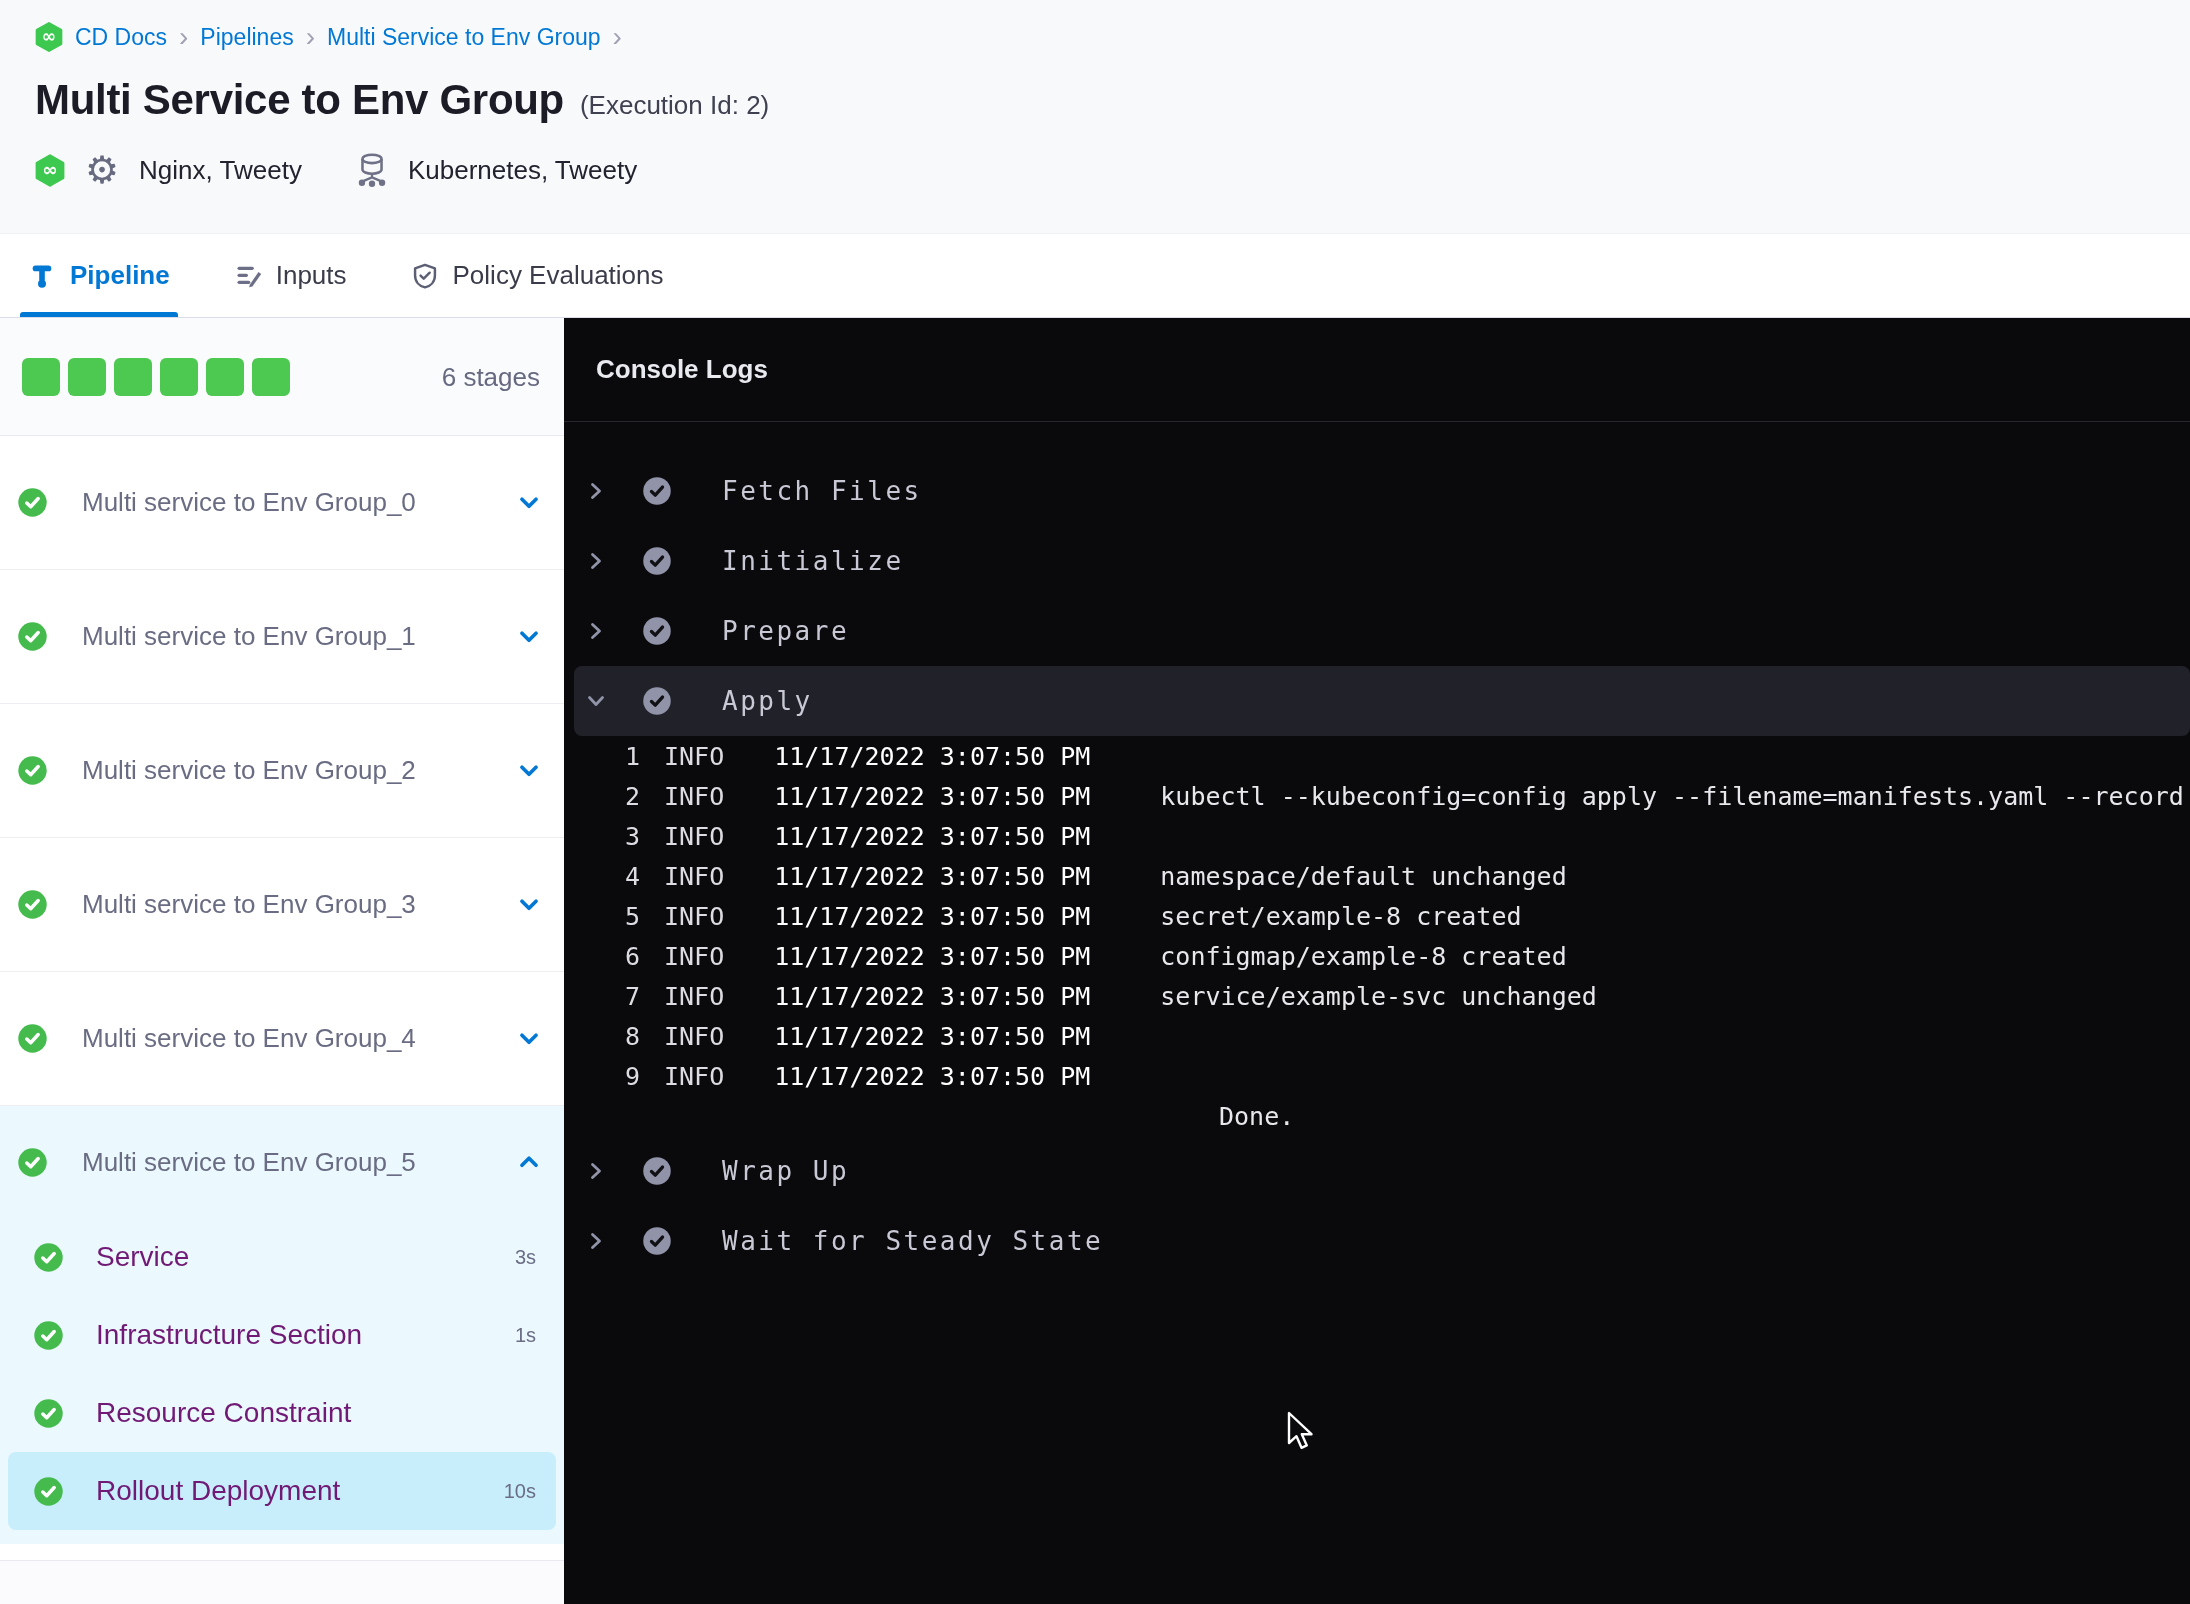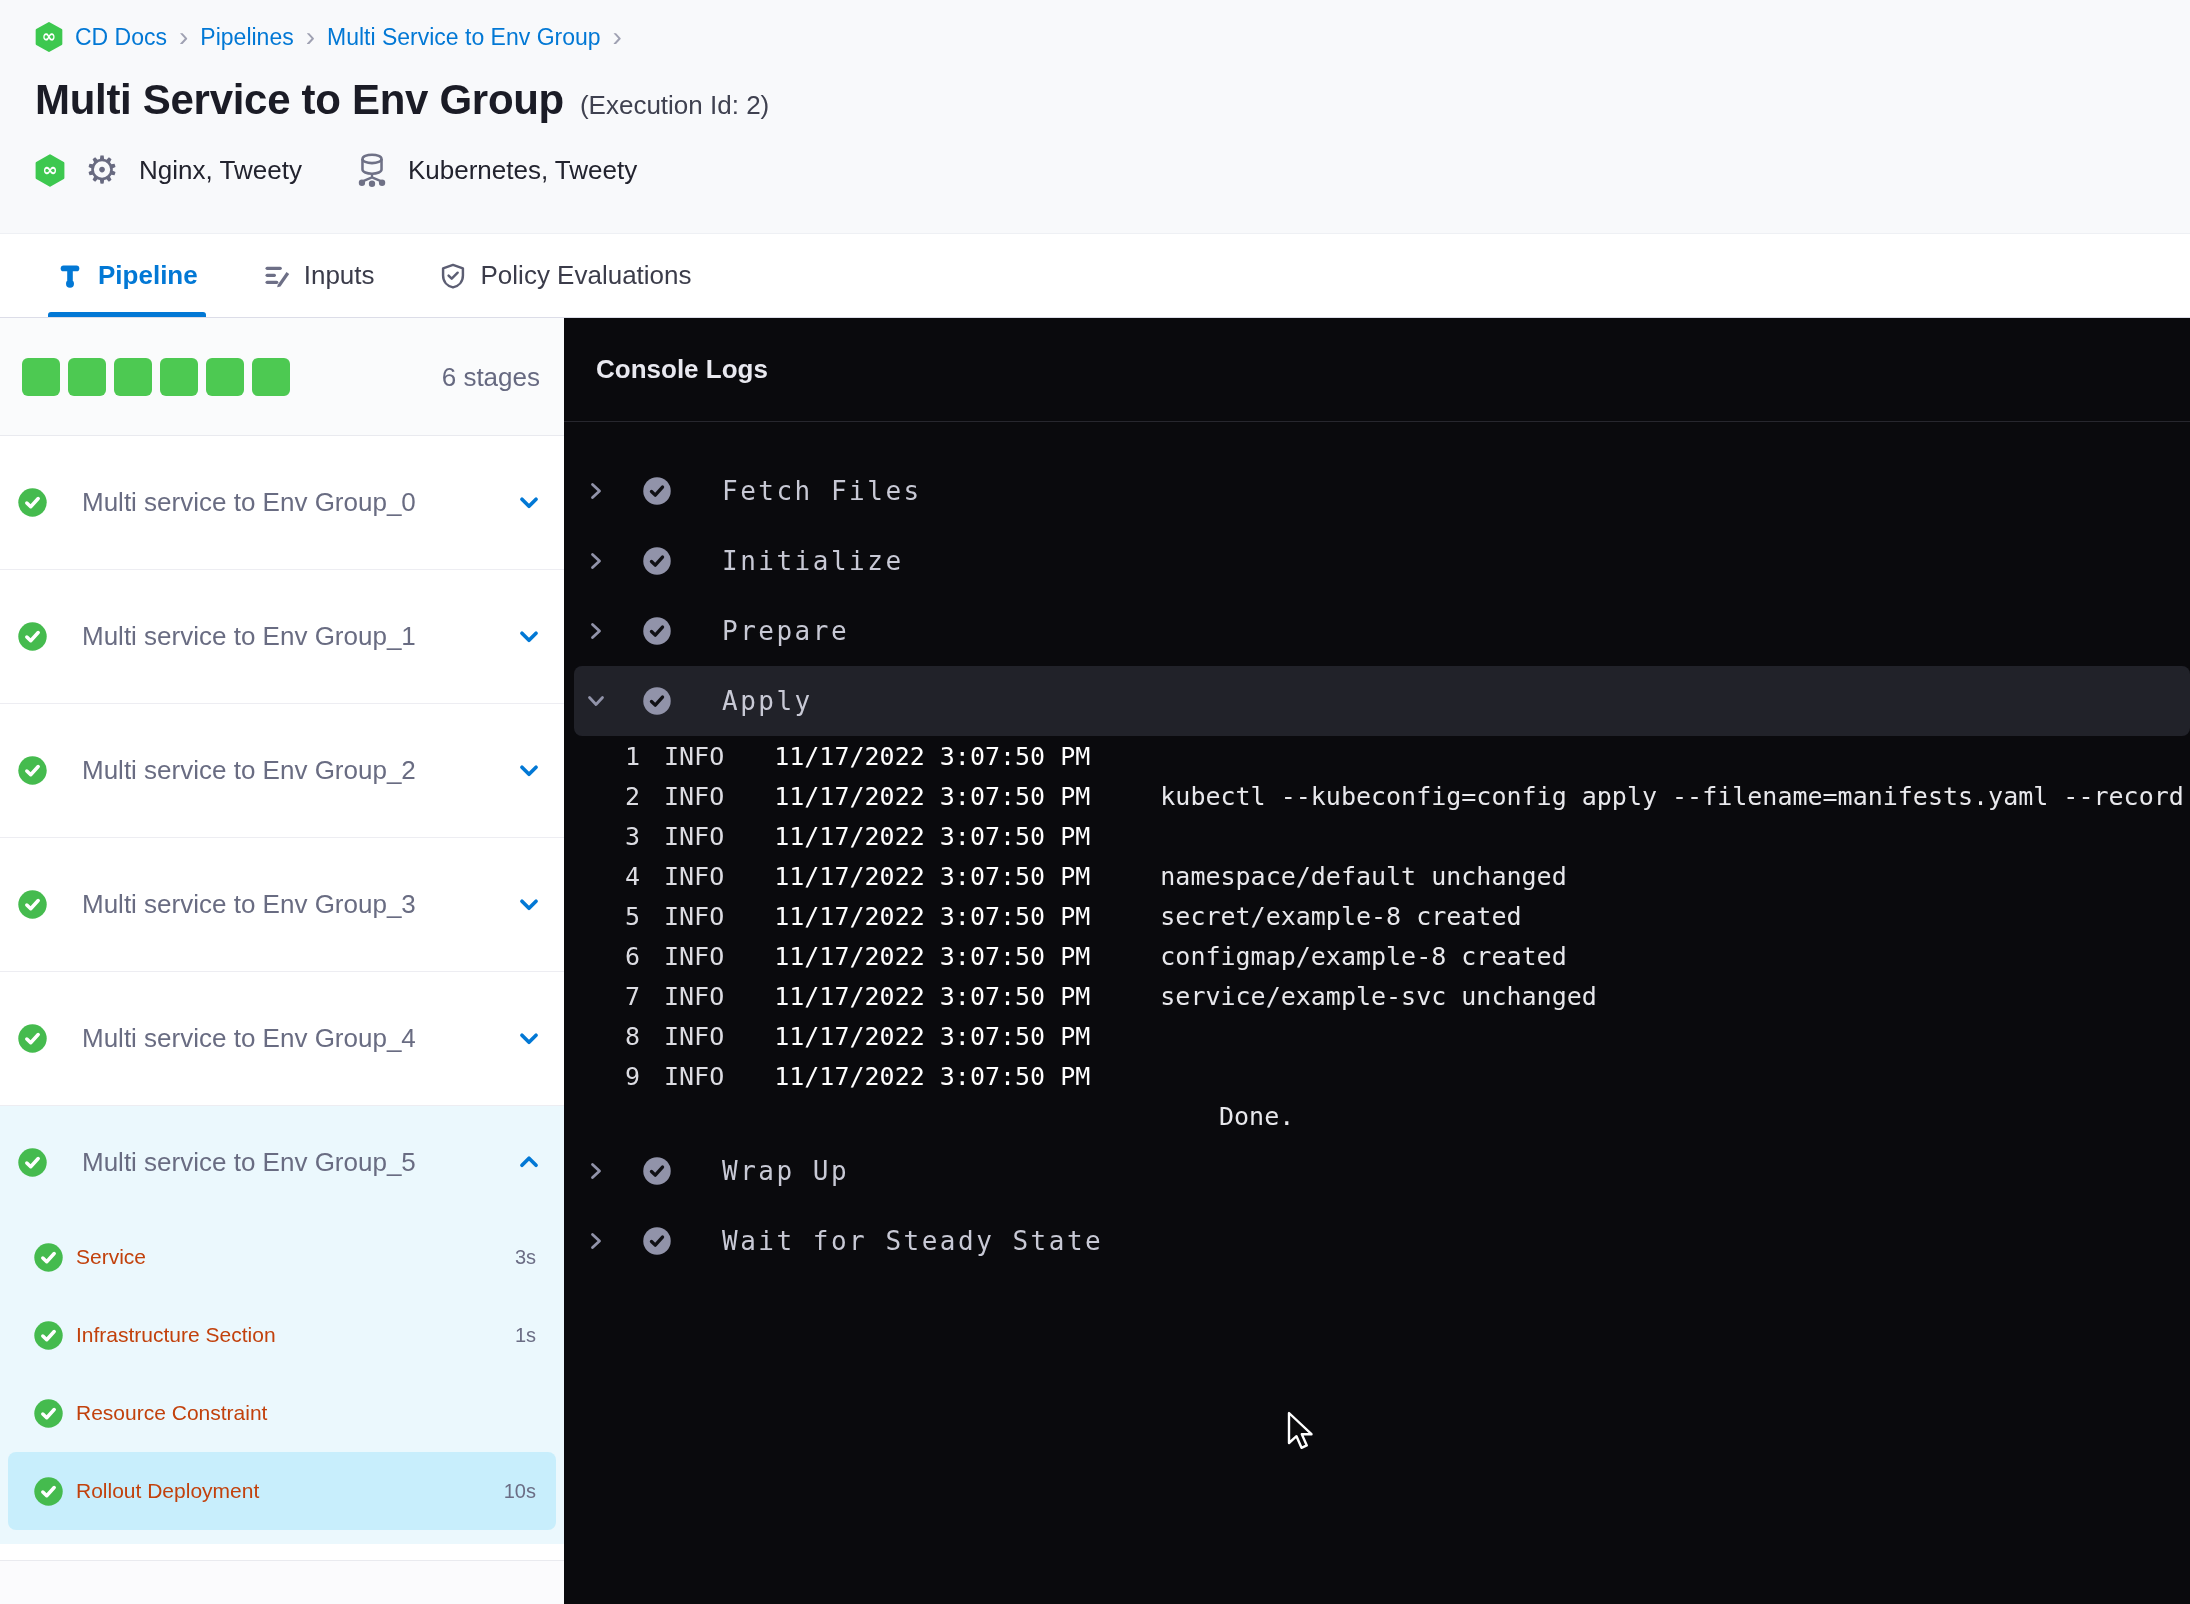--- a/index.html
+++ b/index.html
@@ -11,40 +11,40 @@
   .breadcrumb { position:absolute; top:22px; left:35px; display:flex; align-items:center; gap:12px; }
   .breadcrumb a { color:#0278d5; font-size:23px; text-decoration:none; }
   .crumb-sep { color:#9fa1b2; font-size:28px; line-height:22px; }
   .title-row { position:absolute; top:76px; left:35px; display:flex; align-items:baseline; gap:16px; }
   .title-row h1 { font-size:42px; font-weight:bold; color:#1b1c26; letter-spacing:-0.3px; }
   .exec-id { font-size:26px; color:#3f4150; }
   .services-row { position:absolute; top:148px; left:35px; height:44px; display:flex; align-items:center; gap:20px; }
   .services-row .txt { font-size:26px; color:#22232e; }
   .gear-glyph { font-size:38px; color:#686a80; line-height:38px; }
   .env-gap { width:14px; }
-  .tabbar { position:absolute; left:0; right:0; bottom:0; height:84px; background:#ffffff; border-top:1px solid #eef0f4; display:flex; align-items:stretch; padding-left:48px; }
+  .tabbar { position:absolute; left:0; right:0; bottom:0; height:84px; background:#ffffff; border-top:1px solid #eef0f4; display:flex; align-items:stretch; padding-left:20px; }
   .tab { position:relative; display:flex; align-items:center; gap:14px; margin-right:48px; padding:0 8px; cursor:pointer; }
   .tab .tab-label { font-size:26px; color:#3b3c4a; }
   .tab.active .tab-label { color:#0278d5; font-weight:bold; }
   .tab.active::after { content:""; position:absolute; left:0; right:0; bottom:0; height:5px; border-radius:3px 3px 0 0; background:#0278d5; }
 
   
   .left-panel { position:absolute; top:318px; left:0; width:564px; bottom:0; background:#fff; display:flex; flex-direction:column; }
   .stages-header { position:relative; height:118px; background:#fafbfc; border-bottom:1px solid #e9eaef; flex:0 0 auto; }
   .squares { position:absolute; left:22px; top:40px; display:flex; gap:8px; }
   .square { width:38px; height:38px; border-radius:6px; background:#4dc952; }
   .stage-count { position:absolute; right:24px; top:0; height:118px; display:flex; align-items:center; font-size:26px; color:#666980; }
   .stage-row { height:134px; border-bottom:1px solid #ededf2; display:flex; align-items:center; padding:0 22px 0 17px; background:#fff; cursor:pointer; }
   .stage-row .stage-label { font-size:26px; color:#696c82; margin-left:34px; }
   .stage-row .chev { margin-left:auto; display:flex; }
   .stage-group { background:#ebf8fd; padding-bottom:14px; flex:0 0 auto; }
   .stage-group .stage-row { background:transparent; border-bottom:none; height:112px; }
   .substep-row { height:78px; margin:0 8px; border-radius:8px; display:flex; align-items:center; padding:0 20px 0 25px; cursor:pointer; }
   .substep-row.selected { background:#c8eefc; }
-  .substep-row .sub-label { font-size:21px; color:#c2410c; margin-left:12px; }
+  .substep-row .sub-label { font-size:28px; color:#701a75; margin-left:32px; }
   .substep-row .duration { margin-left:auto; font-size:20px; color:#6b6d85; }
   .panel-gap { height:16px; background:#fff; flex:0 0 auto; }
   .panel-footer { flex:1; background:#fbfbfd; border-top:1px solid #e9eaef; }
 
   
   .console { position:absolute; top:318px; left:564px; right:0; bottom:0; background:#0a0a0d; overflow:hidden; }
   .console-header { height:104px; display:flex; align-items:center; padding-left:32px; border-bottom:1px solid #27272e; }
   .console-header span { font-size:26px; font-weight:bold; color:#e9e9f0; }
   .console-steps { padding-top:34px; }
   .cstep { height:70px; display:flex; align-items:center; padding-left:20px; cursor:pointer; }

